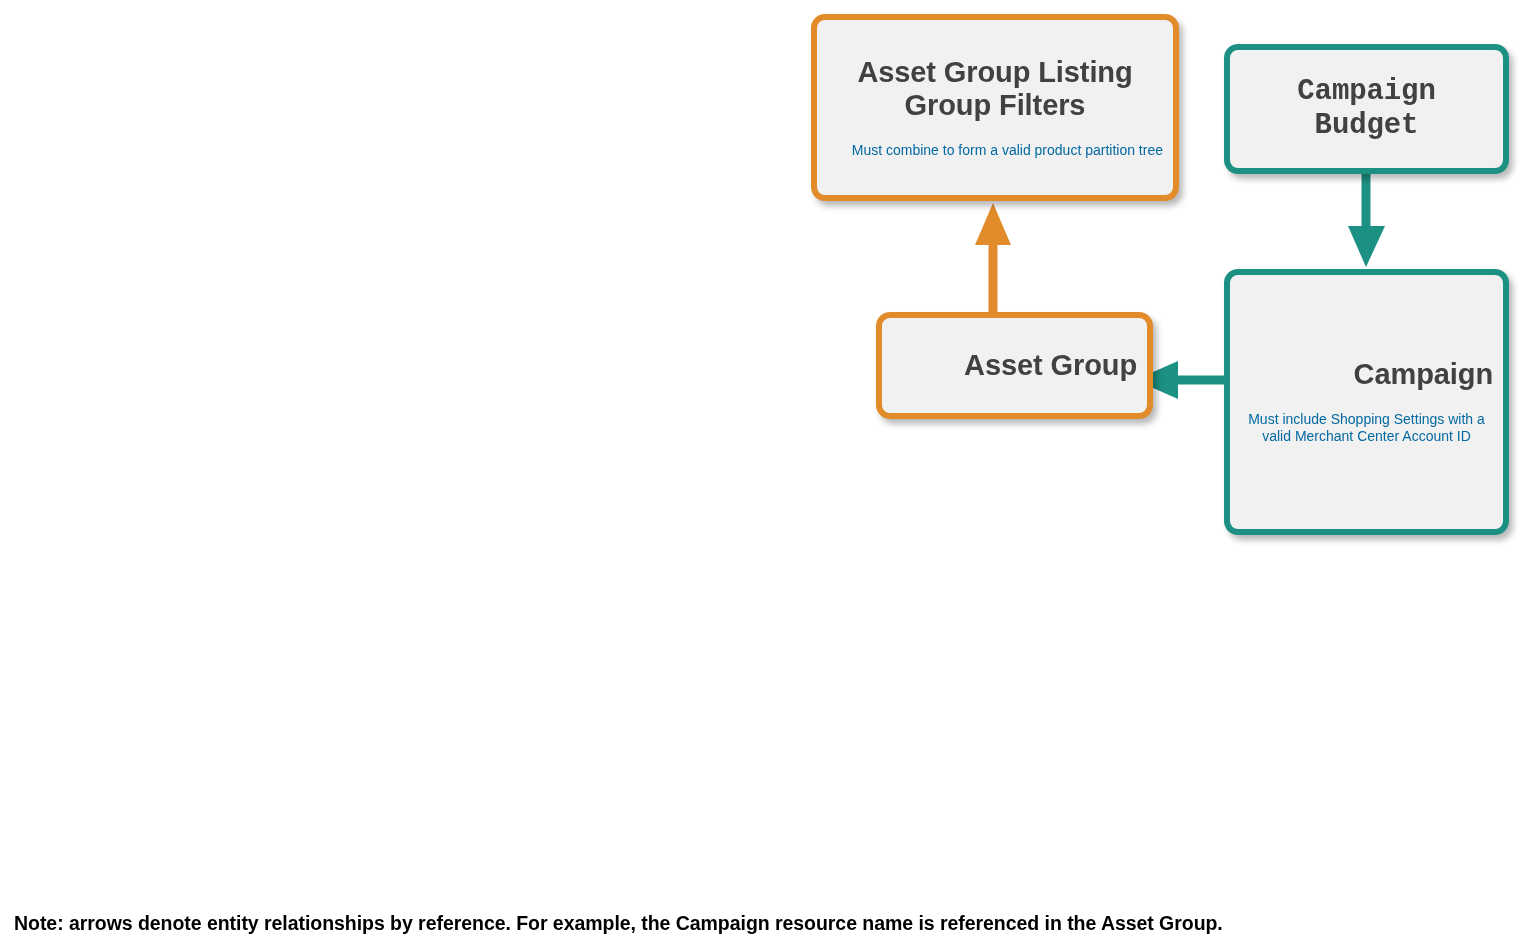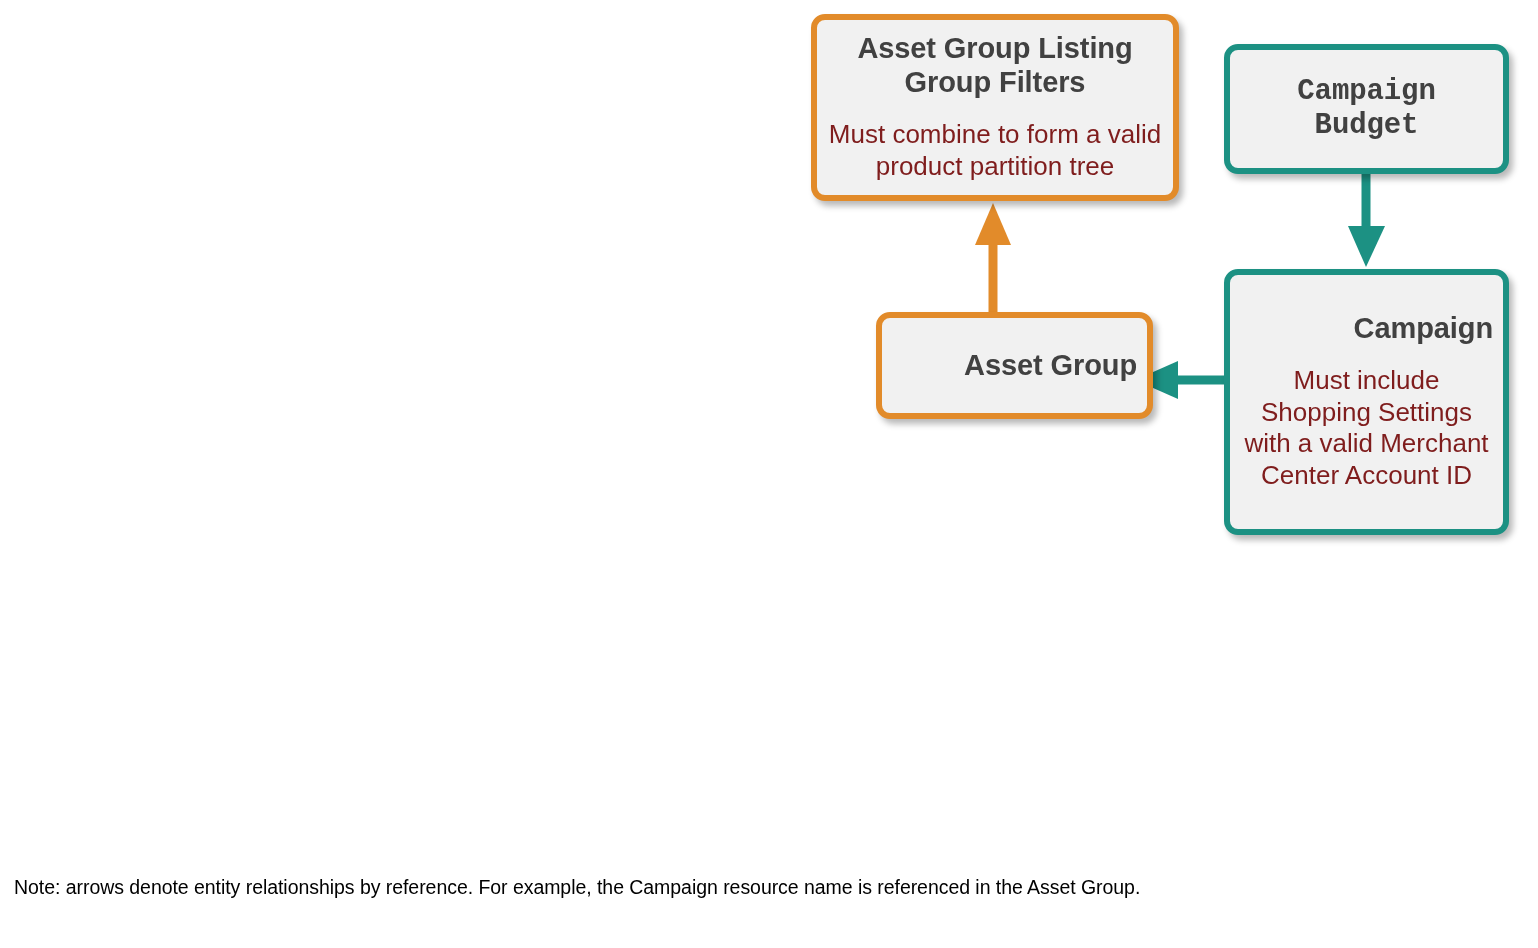--- a/index.html
+++ b/index.html
@@ -43,23 +43,23 @@
   .node.teal   { border-color: #1c9183; }
 
   .node-title {
     font-size: 29px;
     font-weight: bold;
     color: #414141;
     line-height: 1.17;
     letter-spacing: -0.1px;
   }
   .node-subtitle {
-    font-size: 26px;
+    font-size: 14px;
     font-weight: normal;
-    color: #7f1d1d;
+    color: #0369a1;
     line-height: 1.22;
     margin-top: 19px;
   }
 
   
   #node-aglgf {
     left: 811px;  top: 14px;   width: 368px; height: 187px;
   }
   #node-campaign-budget {
     left: 1224px; top: 44px;   width: 285px; height: 130px; font-family: Liberation Mono, monospace;
@@ -76,23 +76,23 @@
     position: absolute;
     left: 0; top: 0;
     width: 1538px; height: 948px;
     pointer-events: none;
   }
 
   
   #note {
     position: absolute;
     left: 14px;
-    top: 876px;
+    top: 912px;
     font-size: 19.5px;
-    font-weight: normal;
+    font-weight: bold;
     color: #000000;
     letter-spacing: -0.05px;
     white-space: nowrap;
   }
 </style>
 </head>
 <body>
 
 <div id="canvas">
 

